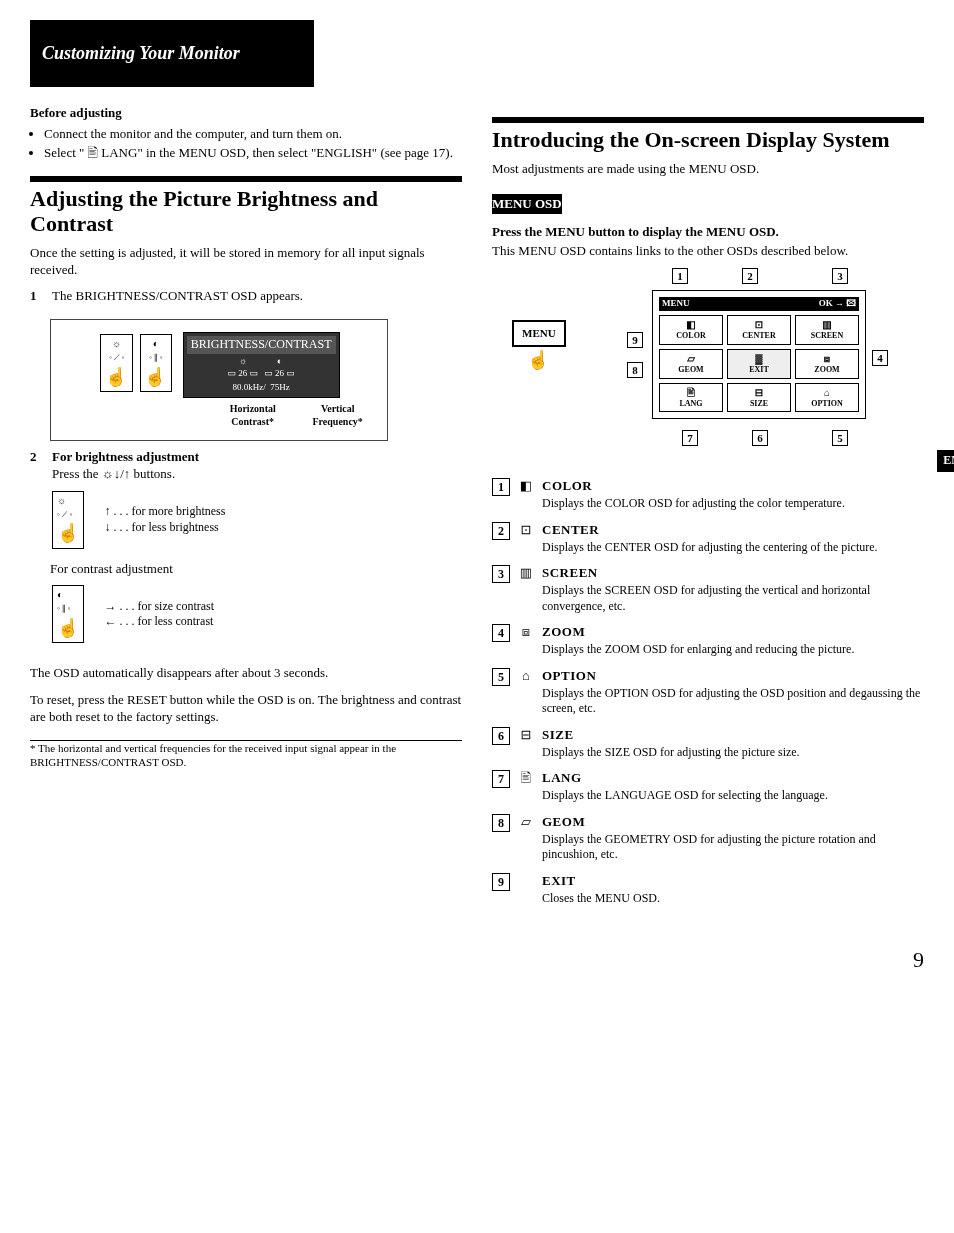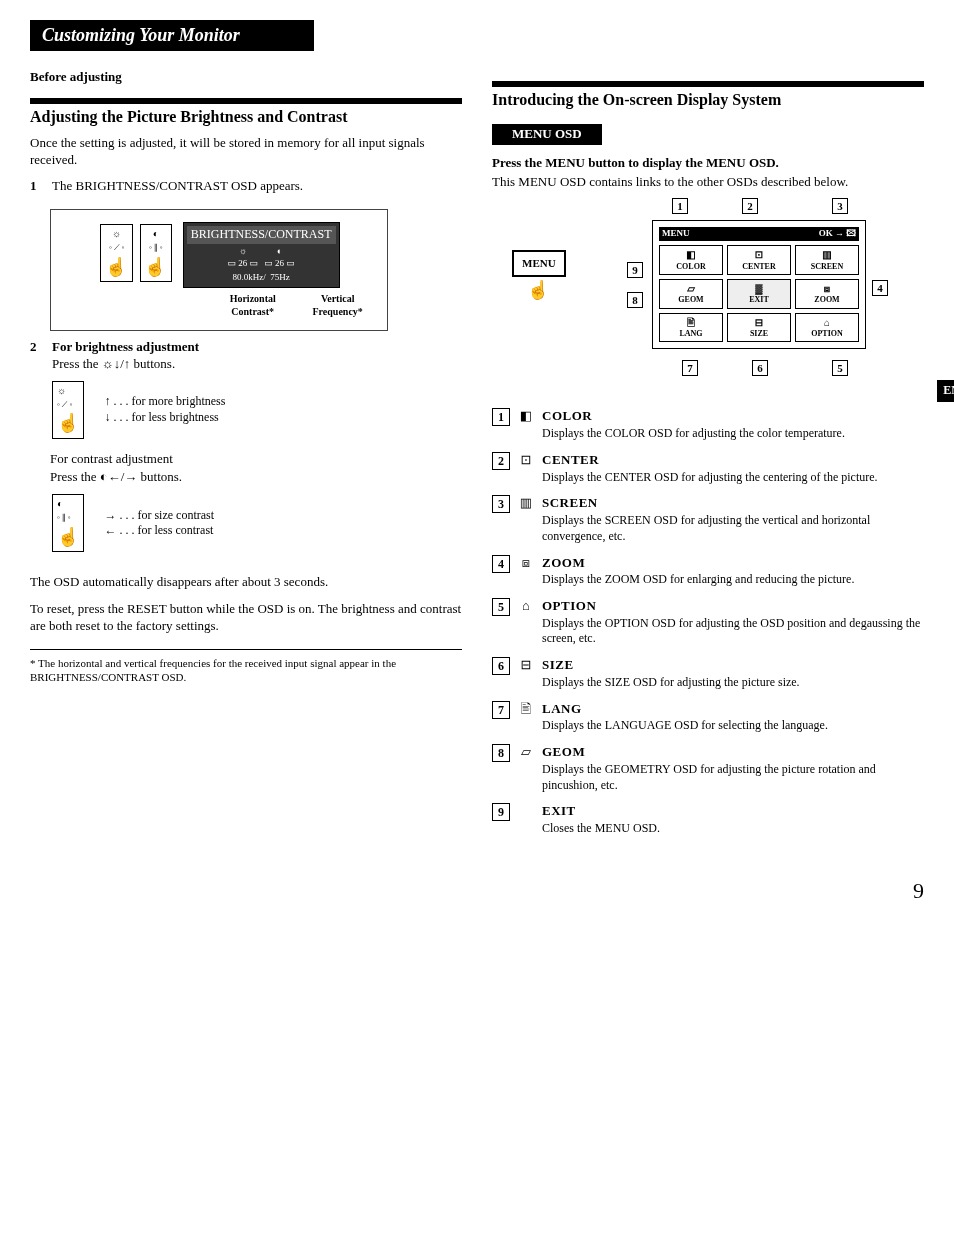--- a/index.html
+++ b/index.html
@@ -11,21 +11,21 @@
     width: 894px;
     color: #000;
     background: #fff;
   }
   .header-bar {
     background: #000;
     color: #fff;
     font-style: italic;
     font-weight: bold;
     font-size: 18px;
-    padding: 4px 12px;
+    padding: 22px 12px;
     margin-bottom: 18px;
     display: inline-block;
     width: 260px;
   }
   .columns {
     display: flex;
     gap: 30px;
   }
   .col {
     flex: 1;
@@ -39,21 +39,21 @@
     margin: 0 0 14px 0;
   }
   .bullet-list li {
     margin-bottom: 2px;
   }
   .section-rule {
     border-top: 6px solid #000;
     margin: 12px 0 4px 0;
   }
   .section-title {
-    font-size: 16px;
+    font-size: 22px;
     font-weight: bold;
     margin: 2px 0 8px 0;
     line-height: 1.15;
   }
   .para {
     margin: 0 0 10px 0;
   }
   .step {
     display: flex;
     gap: 8px;
@@ -124,28 +124,27 @@
     font-weight: normal;
     margin: 10px 0 2px 20px;
   }
   .indent {
     margin-left: 20px;
   }
   .footnote {
     font-size: 11px;
     margin-top: 14px;
     border-top:1px solid #000;
-    padding-top:6px;
   }
   .menu-osd-label {
     display:inline-block;
     background:#000;
     color:#fff;
     font-weight:bold;
-    padding:2px 20px;
+    padding:2px 0;
     margin: 6px 0 10px 0;
   }
   .menu-diagram {
     position:relative;
     margin: 10px 0 18px 0;
     height: 190px;
     font-size:10px;
   }
   .menu-button-fig {
     position:absolute;
@@ -244,20 +243,24 @@
 <body>
 
 
 
 <div class="header-bar">Customizing Your Monitor</div>
 
 <div class="columns">
 
   <div class="col">
     <div class="before-adjusting">Before adjusting</div>
+    <ul class="bullet-list">
+      <li>Connect the monitor and the computer, and turn them on.</li>
+      <li>Select " 🖹 LANG" in the MENU OSD, then select "ENGLISH" (see page 17).</li>
+    </ul>
 
     <div class="section-rule"></div>
     <div class="section-title">Adjusting the Picture Brightness and Contrast</div>
     <p class="para">Once the setting is adjusted, it will be stored in memory for all input signals received.</p>
 
     <div class="step">
       <div class="step-num">1</div>
       <div class="step-body">
         <div>The BRIGHTNESS/CONTRAST OSD appears.</div>
       </div>
@@ -288,38 +291,38 @@
 
     <div class="brightness-row">
       <span class="bc-box">☼<br><span style="font-size:8px;">◦ ⟋ ◦</span><span class="hand">☝</span></span>
       <div class="arrow-notes">
         <div>↑ . . . for more brightness</div>
         <div>↓ . . . for less brightness</div>
       </div>
     </div>
 
     <div class="sub-heading">For contrast adjustment</div>
-    <div class="indent">Press the ◐←/→ buttons.</div>
 
     <div class="brightness-row">
       <span class="bc-box">◐<br><span style="font-size:8px;">◦ ∥ ◦</span><span class="hand">☝</span></span>
       <div class="arrow-notes">
         <div>→ . . . for size contrast</div>
         <div>← . . . for less contrast</div>
       </div>
     </div>
 
     <p class="para indent" style="margin-left:0;margin-top:20px;">The OSD automatically disappears after about 3 seconds.</p>
     <p class="para">To reset, press the RESET button while the OSD is on. The brightness and contrast are both reset to the factory settings.</p>
     <div class="footnote">* The horizontal and vertical frequencies for the received input signal appear in the BRIGHTNESS/CONTRAST OSD.</div>
   </div>
 
   <div class="col" style="position:relative;">
     <div class="section-rule"></div>
     <div class="section-title">Introducing the On-screen Display System</div>
+    <p class="para">Most adjustments are made using the MENU OSD.</p>
 
     <div class="menu-osd-label">MENU OSD</div>
     <p class="para" style="margin-bottom:2px;"><b>Press the MENU button to display the MENU OSD.</b></p>
     <p class="para">This MENU OSD contains links to the other OSDs described below.</p>
 
     <div class="menu-diagram">
       <div class="menu-button-fig">
         <div class="btn">MENU</div>
         <span class="hand">☝</span>
       </div>

